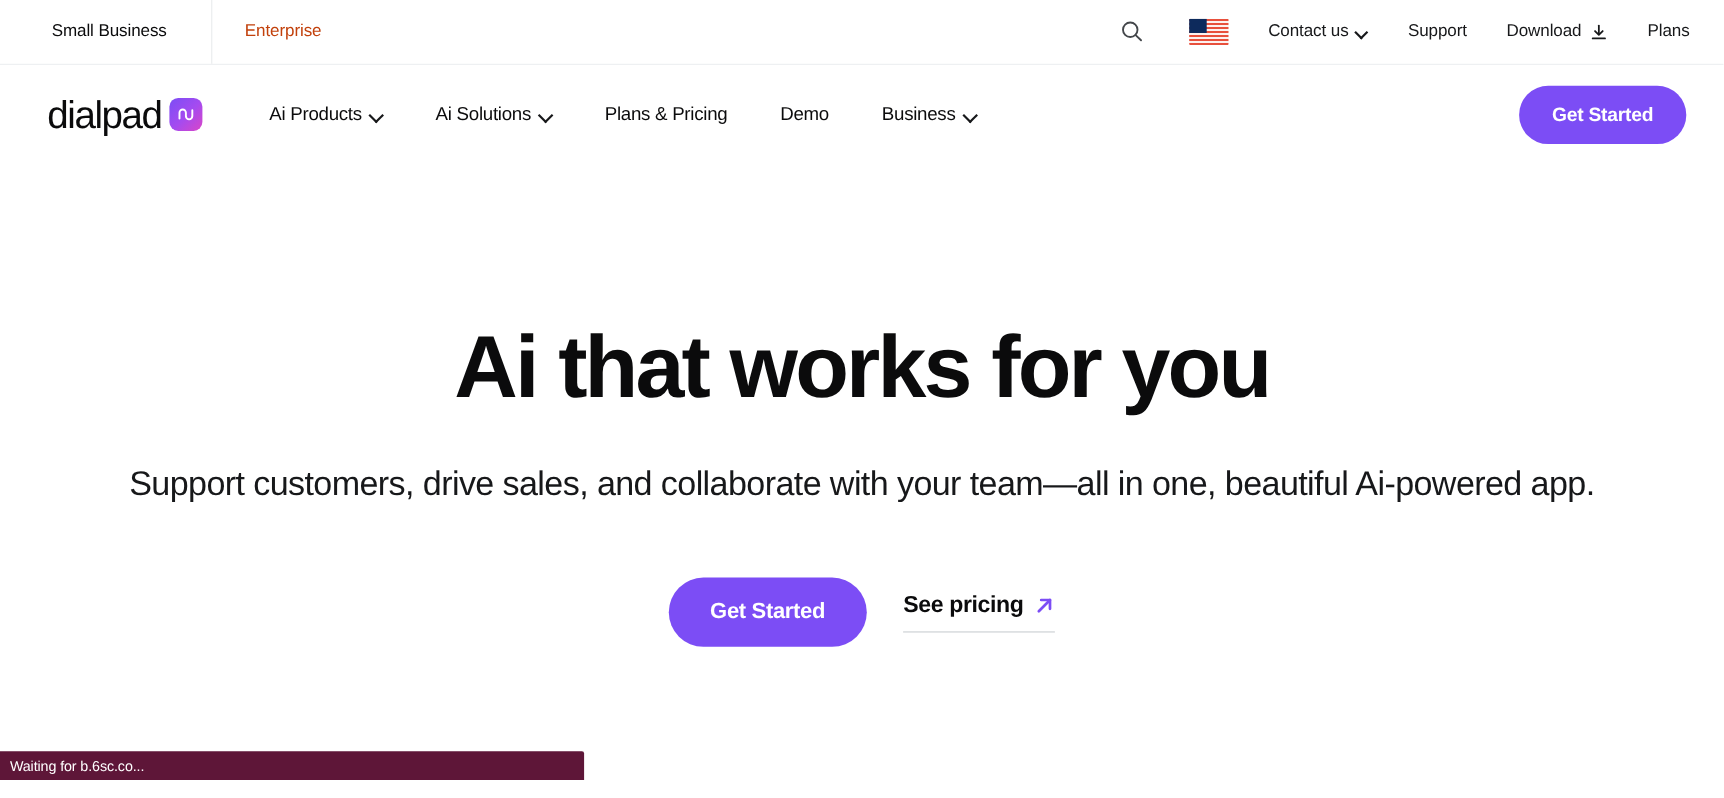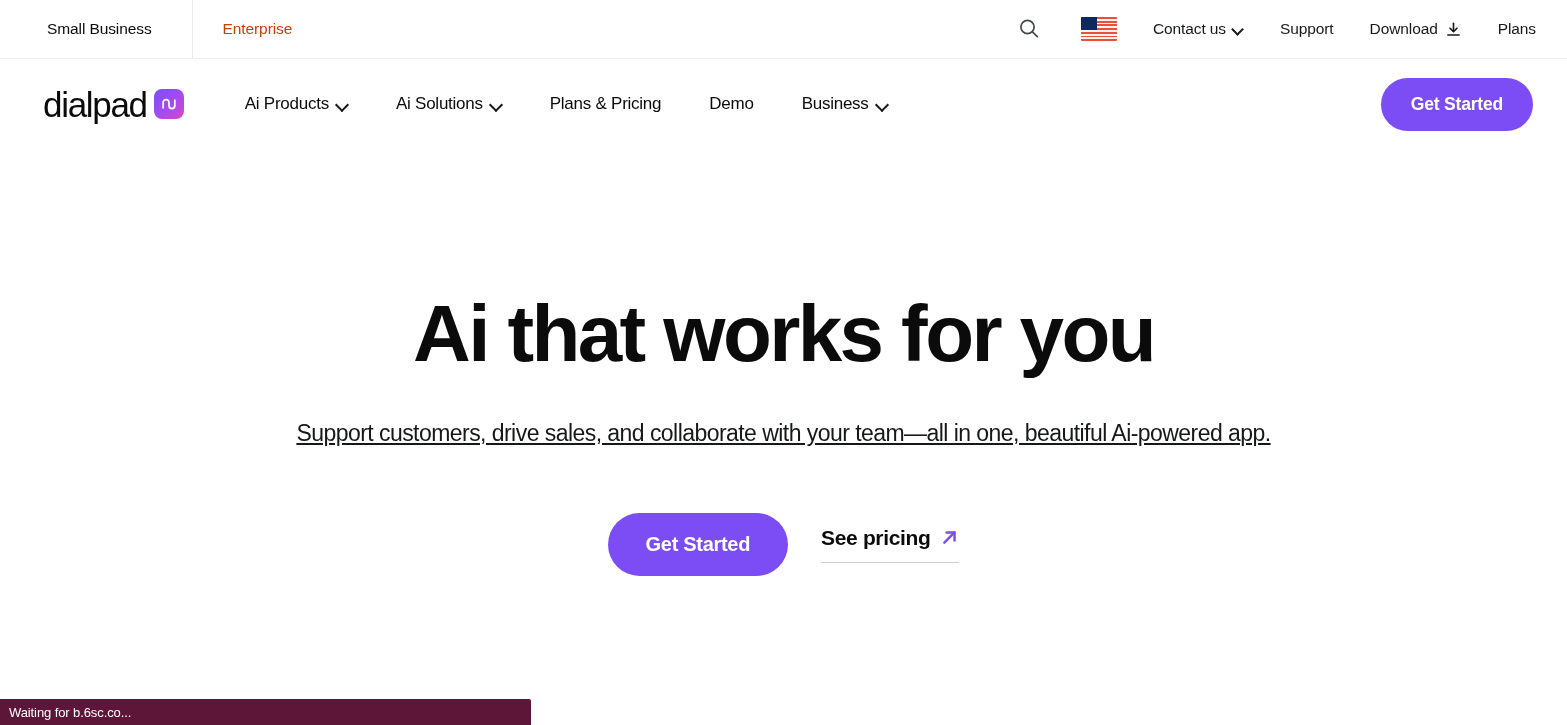--- a/index.html
+++ b/index.html
@@ -216,26 +216,25 @@
   .hero-title {
     font-size: 80px;
     font-weight: 700;
     letter-spacing: -2.6px;
     line-height: 1;
     color: #0b0b0c;
   }
   .hero-sub {
     margin: 42px auto 0;
     max-width: 1360px;
-    font-size: 23px;
+    font-size: 31px;
     font-weight: 400;
     line-height: 1.52;
     letter-spacing: -0.55px;
     color: #17181a;
-    text-decoration: underline;
   }
 
   .hero-actions {
     margin-top: 62px;
     display: flex;
     align-items: center;
     justify-content: center;
     gap: 33px;
   }
   .cta-primary {
@@ -263,21 +262,21 @@
     padding-bottom: 12px;
     border-bottom: 1.6px solid #c9cdd1;
     white-space: nowrap;
   }
   .arrow-ne { width: 19px; height: 19px; flex: none; }
 
   
   .statusbar {
     position: absolute;
     left: 0;
-    bottom: 0;
+    bottom: 16px;
     width: 531px;
     height: 26px;
     background: #5E1638;
     color: #ffffff;
     font-size: 13px;
     letter-spacing: -0.1px;
     display: flex;
     align-items: center;
     padding-left: 9px;
     border-top-right-radius: 2px;

